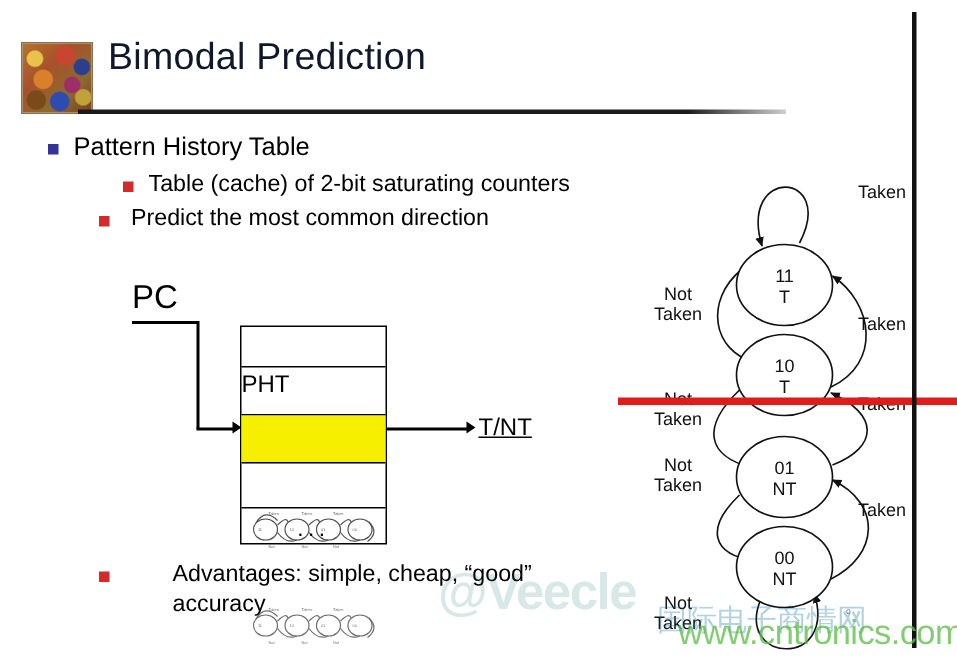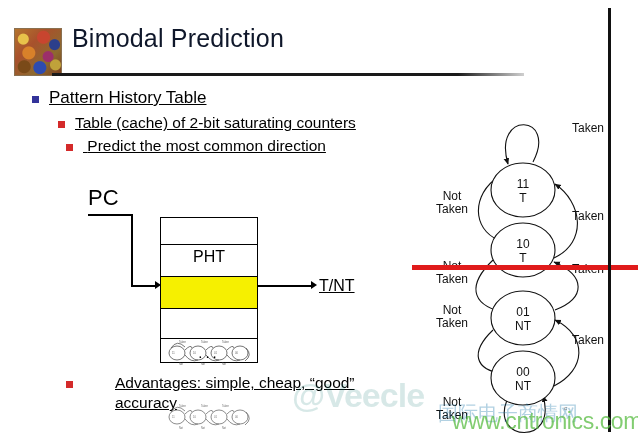--- a/index.html
+++ b/index.html
@@ -66,24 +66,24 @@
     width: 7px;
     height: 7px;
     margin-top: 8px;
     margin-right: 10px;
     flex: none;
   }
   .sq.blue { background: #33339a; }
   .sq.red  { background: #d42a2a; }
   .lvl1 { font-size: 17px; }
   .lvl2 { font-size: 15.5px; }
-  .bullet-text { line-height: 20px; white-space: pre-wrap; text-decoration: underline; }
+  .bullet-text { line-height: 20px; white-space: pre-wrap; }
 
   #b1 { left: 32px; top: 88px; }
-  #b2 { left: 58px; top: 113px; justify-content: flex-end; }
+  #b2 { left: 82px; top: 113px; justify-content: flex-end; }
   #b3 { left: 66px; top: 136px; justify-content: space-between; }
   #b4 { left: 66px; top: 373px; gap: 32px; }
 
   
   #pc-label {
     position: absolute;
     left: 88px;
     top: 185px;
     font-size: 22px;
   }
@@ -119,21 +119,20 @@
   #row-a { top: 0px;  height: 27px; }
   #row-b { top: 27px; height: 32px; }
   #row-c { top: 59px; height: 32px; background: #f6f000; }
   #row-d { top: 91px; height: 30px; }
   #row-e { top: 121px; height: 24px; border-bottom: none; }
 
   #pht-label {
     position: absolute;
     left: 0; top: 30px;
     width: 100%;
-    text-align: center;
     font-size: 16px;
   }
   #dots {
     position: absolute;
     left: 0; top: 126px;
     width: 100%;
     text-align: center;
     font-size: 15px;
     letter-spacing: 3px;
   }

